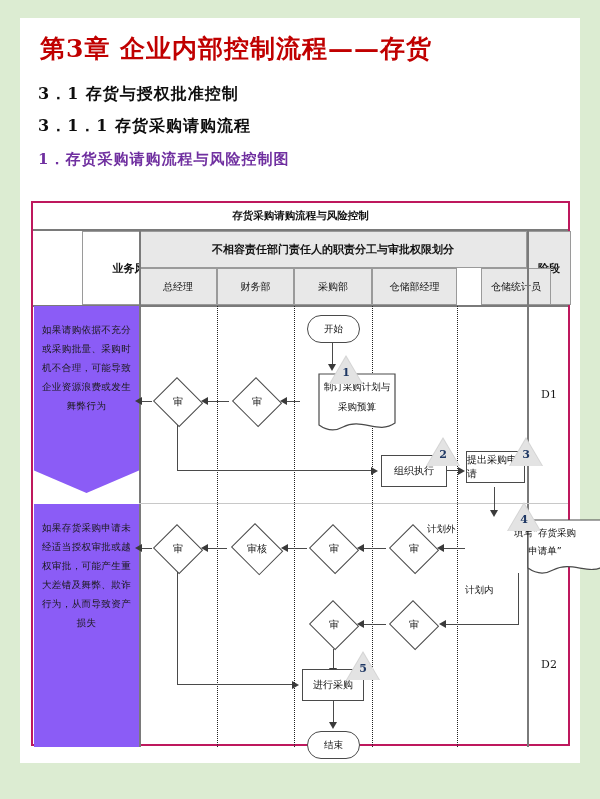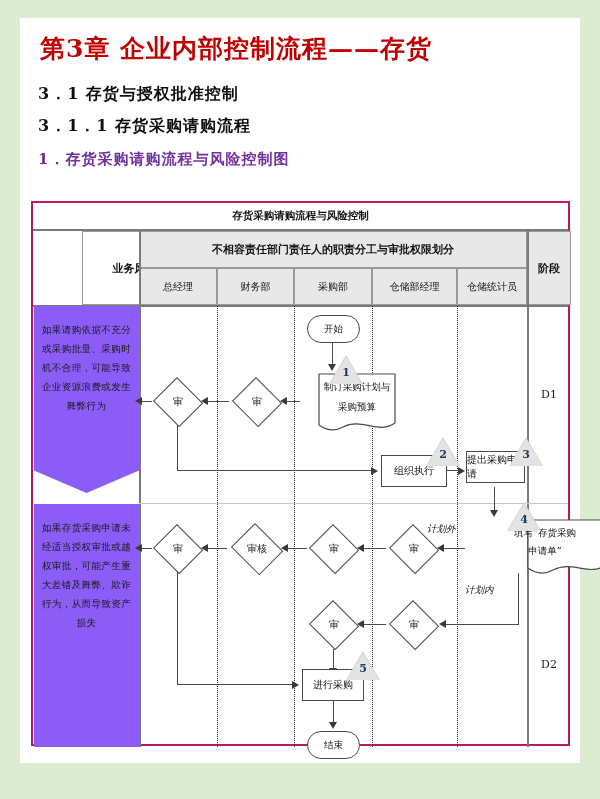--- a/index.html
+++ b/index.html
@@ -136,21 +136,21 @@
     position:absolute;left:1px;top:2px;width:0;height:0;
     border-left:16px solid transparent;border-right:16px solid transparent;
     border-bottom:27px solid #e3e3e3;
   }
   .badge b{
     position:absolute;left:0;top:11px;width:34px;text-align:center;
     font-family:"DejaVu Serif","Liberation Serif",serif;
     font-size:11px;color:#1f3864;font-weight:bold;z-index:3;
   }
   .flowlbl{
-    position:absolute;font-size:9.5px;color:#111;white-space:nowrap;font-style:italic;
+    position:absolute;font-size:9.5px;color:#111;white-space:nowrap;
   }
 </style>
 </head>
 <body>
 
 <div id="page">
 
   <div class="h-chapter">第3章  企业内部控制流程——存货</div>
   <div class="h-sec s1">3．1  存货与授权批准控制</div>
   <div class="h-sec s2">3．1．1  存货采购请购流程</div>
@@ -162,21 +162,21 @@
     <div class="cellline thickh" style="left:0;top:26px;width:100%;"></div>
 
     <div class="hdr white" style="left:1px;top:28px;width:105px;height:74px;">业务风险</div>
     <div class="hdr big" style="left:106px;top:28px;width:388px;height:37px;">不相容责任部门责任人的职责分工与审批权限划分</div>
     <div class="hdr" style="left:106px;top:65px;width:78px;height:37px;">总经理</div>
 
     <div class="hdr big" style="left:494px;top:28px;width:44px;height:74px;">阶段</div>
     <div class="hdr" style="left:184px;top:65px;width:77px;height:37px;">财务部</div>
     <div class="hdr" style="left:261px;top:65px;width:78px;height:37px;">采购部</div>
     <div class="hdr" style="left:339px;top:65px;width:85px;height:37px;">仓储部经理</div>
-    <div class="hdr" style="left:424px;top:65px;width:70px;height:37px;">仓储统计员</div>
+    <div class="hdr" style="left:448px;top:65px;width:70px;height:37px;">仓储统计员</div>
 
     <div class="cellline thickh" style="left:0;top:102px;width:100%;"></div>
     <div class="cellline thickv" style="left:106px;top:26px;height:518px;"></div>
     <div class="cellline thickv" style="left:494px;top:26px;height:518px;"></div>
 
     <div class="lane" style="left:184px;"></div>
     <div class="lane" style="left:261px;"></div>
     <div class="lane" style="left:339px;"></div>
     <div class="lane" style="left:424px;"></div>
 

